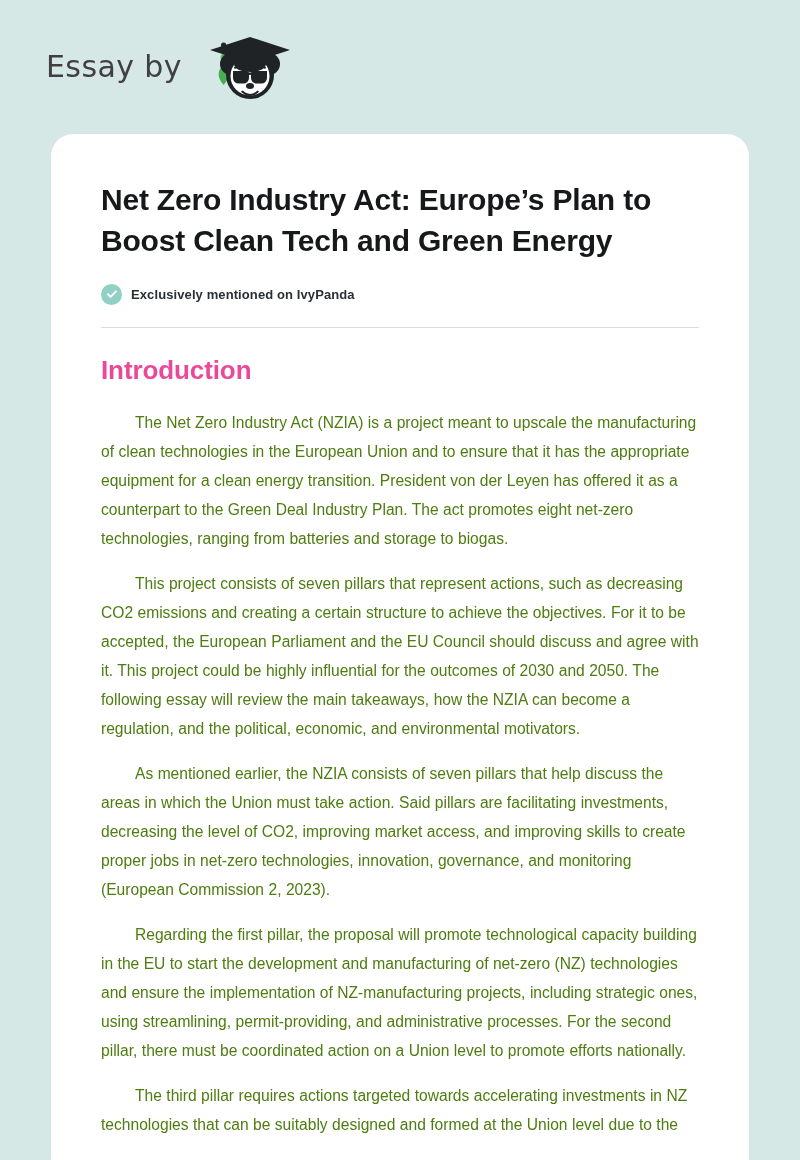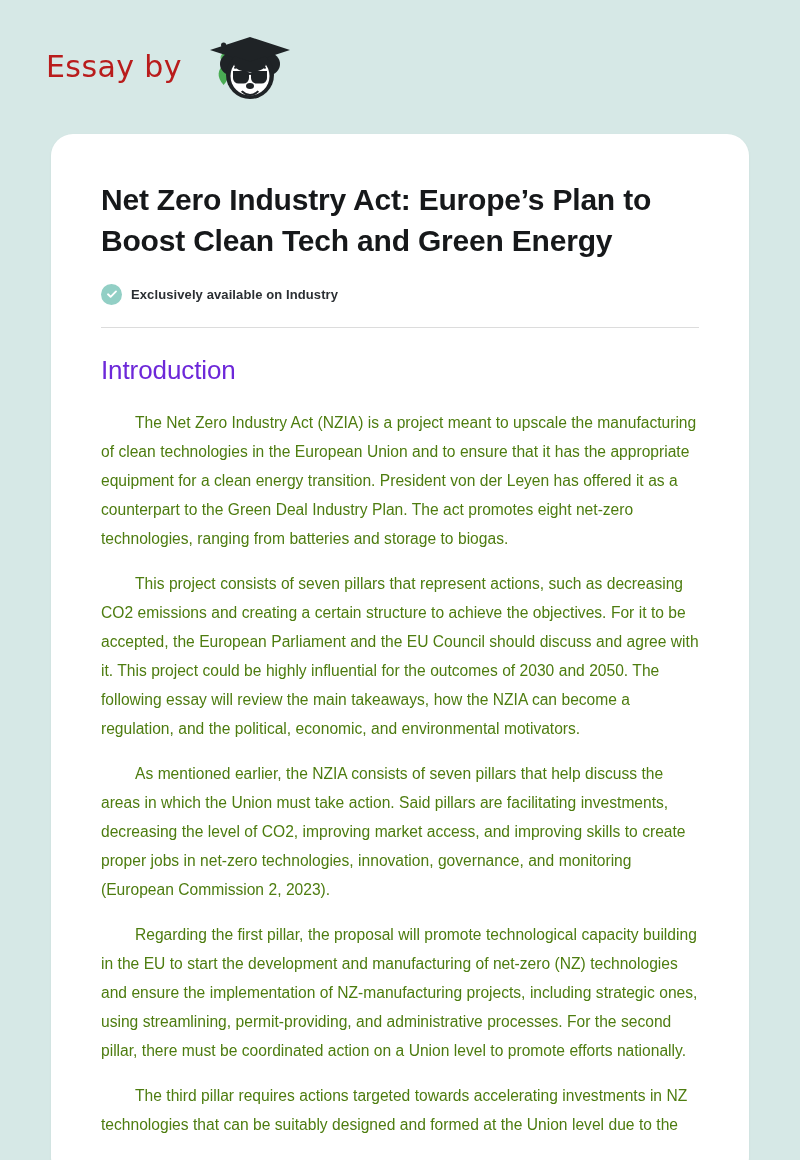--- a/index.html
+++ b/index.html
@@ -20,21 +20,21 @@
     height: 134px;
     display: flex;
     align-items: center;
     padding-left: 46px;
   }
 
   .brand-essay-by {
     font-family: "DejaVu Sans", sans-serif;
     font-size: 30px;
     font-weight: 400;
-    color: #b91c1c;
+    color: #404040;
     letter-spacing: 0.4px;
     line-height: 1;
     white-space: nowrap;
   }
 
   .brand-logo {
     display: flex;
     align-items: center;
     margin-left: 16px;
   }
@@ -118,22 +118,22 @@
   .divider {
     height: 1px;
     background: #dcdcdc;
     border: 0;
     margin: 0 0 26px 0;
   }
 
   h2.section-heading {
     font-family: "Liberation Sans", sans-serif;
     font-size: 26px;
-    font-weight: 400;
-    color: #6d28d9;
+    font-weight: 700;
+    color: #ec4899;
     letter-spacing: -0.1px;
     line-height: 1.25;
     margin-top: 26px;
     margin-bottom: 22px;
   }
 
   h2.section-heading:first-of-type { margin-top: 0; }
 
   p.body-par {
     font-family: "Liberation Sans", sans-serif;
@@ -200,21 +200,21 @@
 <article class="paper-card">
 
   <h1 class="doc-title">Net Zero Industry Act: Europe’s Plan to Boost Clean Tech and Green Energy</h1>
 
   <div class="exclusive-row">
     <span class="check-badge">
       <svg width="12" height="12" viewBox="0 0 12 12" xmlns="http://www.w3.org/2000/svg" aria-hidden="true">
         <path d="M2 6.3 L4.6 8.8 L10 3.4" fill="none" stroke="#ffffff" stroke-width="1.9" stroke-linecap="round" stroke-linejoin="round"></path>
       </svg>
     </span>
-    <span class="exclusive-text">Exclusively available on Industry</span>
+    <span class="exclusive-text">Exclusively mentioned on IvyPanda</span>
   </div>
 
   <hr class="divider">
 
   <h2 class="section-heading">Introduction</h2>
   <p class="body-par">The Net Zero Industry Act (NZIA) is a project meant to upscale the manufacturing of clean technologies in the European Union and to ensure that it has the appropriate equipment for a clean energy transition. President von der Leyen has offered it as a counterpart to the Green Deal Industry Plan. The act promotes eight net-zero technologies, ranging from batteries and storage to biogas.</p>
   <p class="body-par">This project consists of seven pillars that represent actions, such as decreasing CO2 emissions and creating a certain structure to achieve the objectives. For it to be accepted, the European Parliament and the EU Council should discuss and agree with it. This project could be highly influential for the outcomes of 2030 and 2050. The following essay will review the main takeaways, how the NZIA can become a regulation, and the political, economic, and environmental motivators.</p>
 
   <p class="body-par">As mentioned earlier, the NZIA consists of seven pillars that help discuss the areas in which the Union must take action. Said pillars are facilitating investments, decreasing the level of CO2, improving market access, and improving skills to create proper jobs in net-zero technologies, innovation, governance, and monitoring (European Commission 2, 2023).</p>
   <p class="body-par">Regarding the first pillar, the proposal will promote technological capacity building in the EU to start the development and manufacturing of net-zero (NZ) technologies and ensure the implementation of NZ-manufacturing projects, including strategic ones, using streamlining, permit-providing, and administrative processes. For the second pillar, there must be coordinated action on a Union level to promote efforts nationally.</p>

